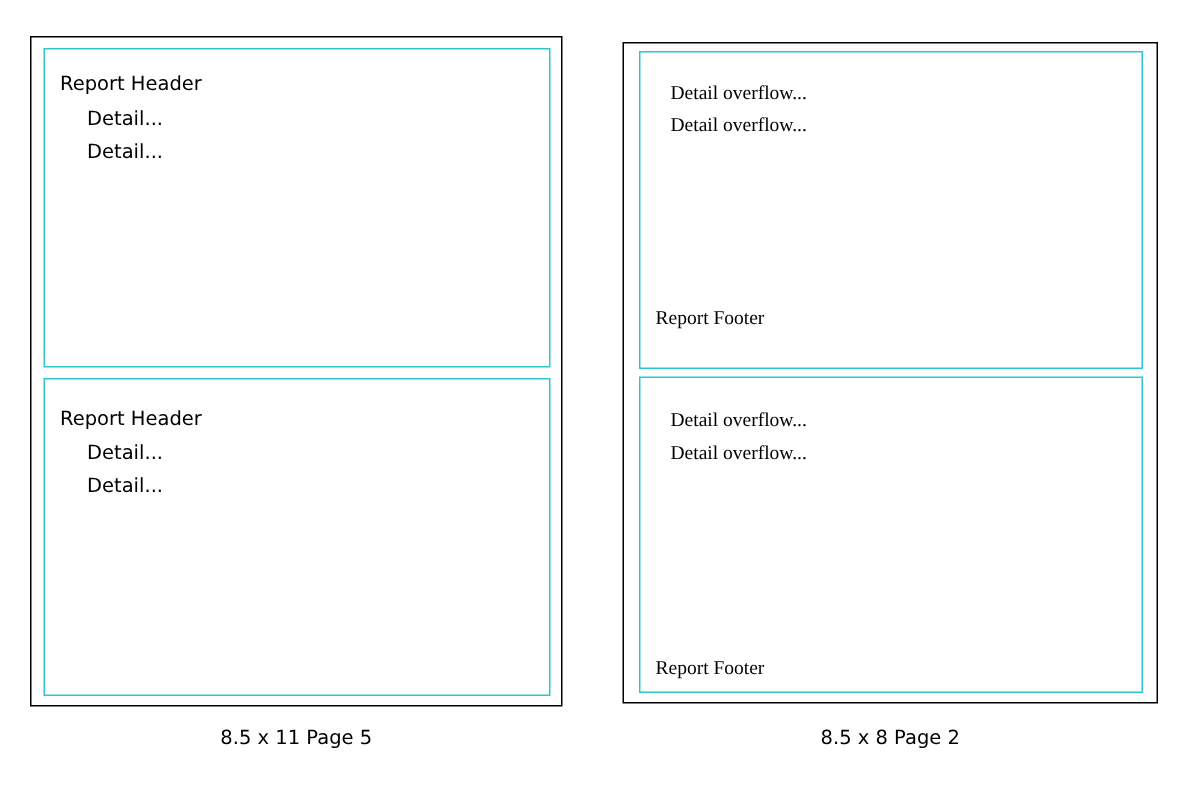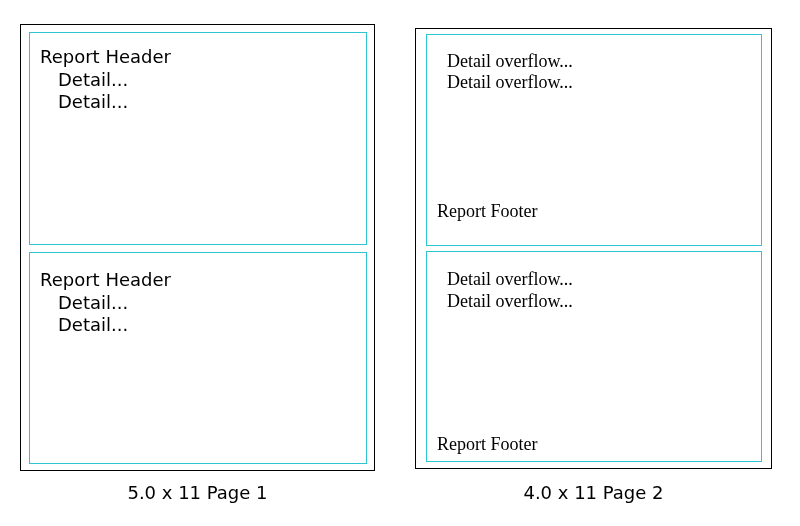--- a/index.html
+++ b/index.html
@@ -6,21 +6,21 @@
     margin: 0;
     padding: 0;
     background: #ffffff;
   }
   .canvas {
     position: relative;
     width: 800px;
     height: 526px;
     background: #ffffff;
     font-family: "DejaVu Sans", "Liberation Sans", sans-serif;
-    font-size: 18px;
+    font-size: 13px;
     color: #000000;
     overflow: hidden;
   }
   .page {
     position: absolute;
     border: 1px solid #000000;
     background: #ffffff;
     box-sizing: content-box;
   }
   .page1 { left: 20px;  top: 24px; width: 353px; height: 445px; }
@@ -66,29 +66,29 @@
       <div class="txt lvl0" style="top:13px">Report Header</div>
       <div class="txt lvl1" style="top:36px">Detail...</div>
       <div class="txt lvl1" style="top:58px">Detail...</div>
     </div>
     <div class="band band-p1b">
       <div class="txt lvl0" style="top:16px">Report Header</div>
       <div class="txt lvl1" style="top:39px">Detail...</div>
       <div class="txt lvl1" style="top:61px">Detail...</div>
     </div>
   </div>
-  <div class="caption caption1">5.0 x 11 Page 1</div>
+  <div class="caption caption1">8.5 x 11 Page 5</div>
 
   <div class="page page2" style="border-color: rgb(0, 0, 0);">
     <div class="band band-p2a">
       <div class="txt lvl1b" style="top:16px">Detail overflow...</div>
       <div class="txt lvl1b" style="top:37px">Detail overflow...</div>
       <div class="txt lvl0" style="top:166px">Report Footer</div>
     </div>
     <div class="band band-p2b">
       <div class="txt lvl1b" style="top:17px">Detail overflow...</div>
       <div class="txt lvl1b" style="top:39px">Detail overflow...</div>
       <div class="txt lvl0" style="top:182px">Report Footer</div>
     </div>
   </div>
-  <div class="caption caption2">4.0 x 11 Page 2</div>
+  <div class="caption caption2">8.5 x 8 Page 2</div>
 
 </div>
 
 </body></html>

